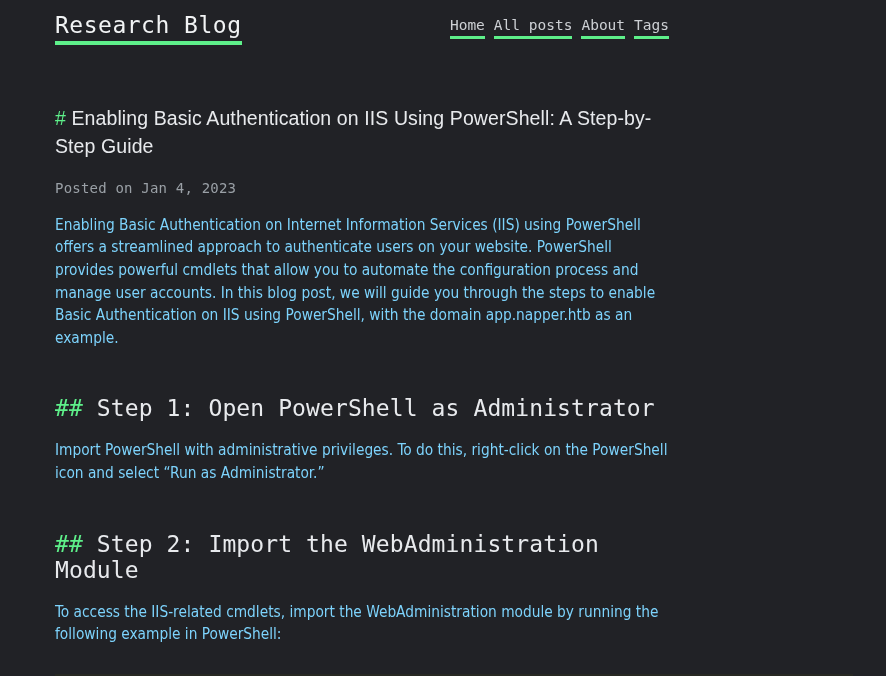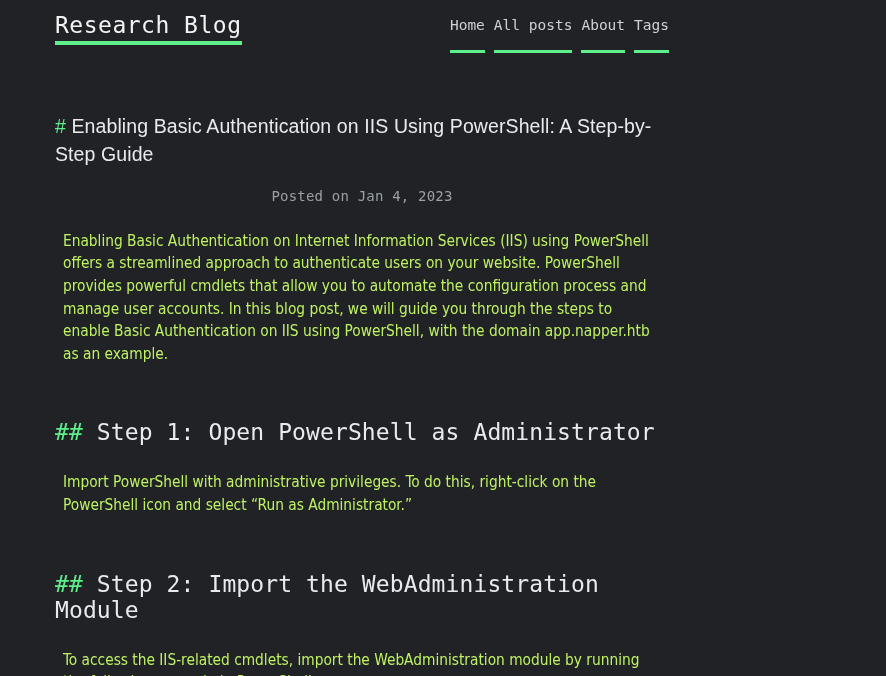--- a/index.html
+++ b/index.html
@@ -46,21 +46,21 @@
     align-items: flex-start;
     gap: 9px;
     padding-top: 5px;
   }
   .nav-link {
     font-family: "DejaVu Sans Mono", "Liberation Mono", monospace;
     font-size: 14.5px;
     color: #cdd0d4;
     text-decoration: none;
     line-height: 1.2;
-    padding-bottom: 16px;
+    padding-bottom: 2px;
     border-bottom: 3px solid #5ef08a;
     white-space: pre;
     display: inline-block;
   }
 
   
   .article {
     padding: 0 33px 0 55px;
     box-sizing: border-box;
   }
@@ -78,21 +78,20 @@
   .hash {
     color: #5ef08a;
   }
   .post-date {
     font-family: "DejaVu Sans Mono", "Liberation Mono", monospace;
     font-size: 14px;
     color: #9aa0a6;
     margin: 0;
     padding-top: 19px;
     letter-spacing: 0.2px;
-    text-align: center;
   }
 
   .section-h1 {
     font-family: "DejaVu Sans Mono", "Liberation Mono", monospace;
     font-size: 19.5px;
     font-weight: 400;
     color: #e8eaed;
     margin: 0;
     padding-top: 42px;
     letter-spacing: 0.1px;
@@ -104,23 +103,23 @@
     color: #e8eaed;
     margin: 0;
     padding-top: 46px;
     letter-spacing: 0.1px;
   }
 
   .body-text {
     font-family: "DejaVu Sans Condensed", "Liberation Sans Narrow", "Liberation Sans", sans-serif;
     font-stretch: condensed;
     font-size: 15.3px;
-    color: #bef264;
+    color: #7dd3fc;
     line-height: 22.6px;
-    margin: 8px;
+    margin: 0;
     padding-top: 18px;
     max-width: 790px;
   }
 
   .code-block {
     background: #272822;
     margin: 0;
     margin-top: 28px;
     padding: 19px 0 19px 16px;
     width: 798px;

